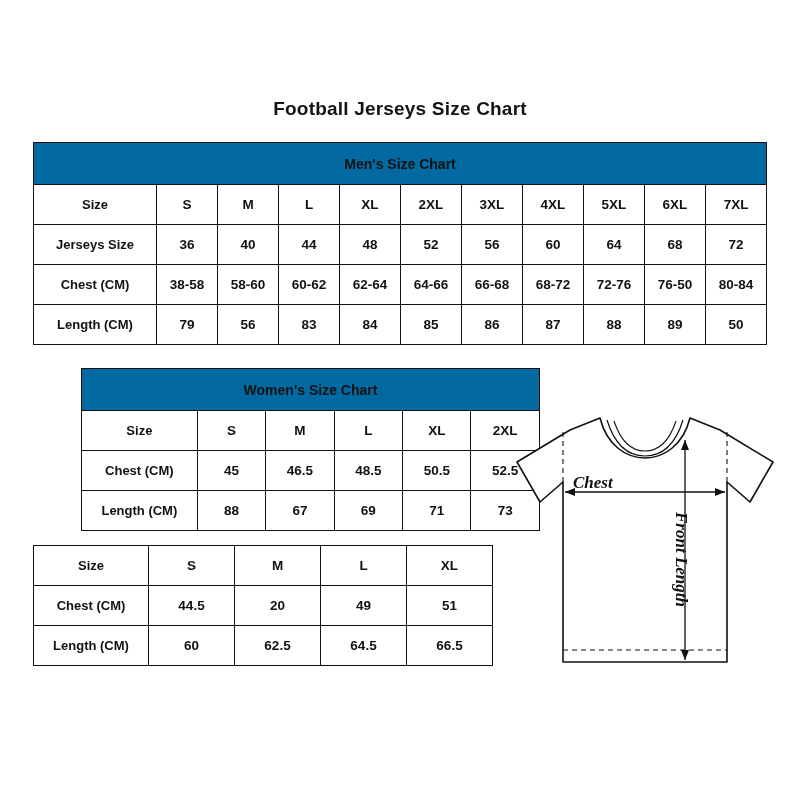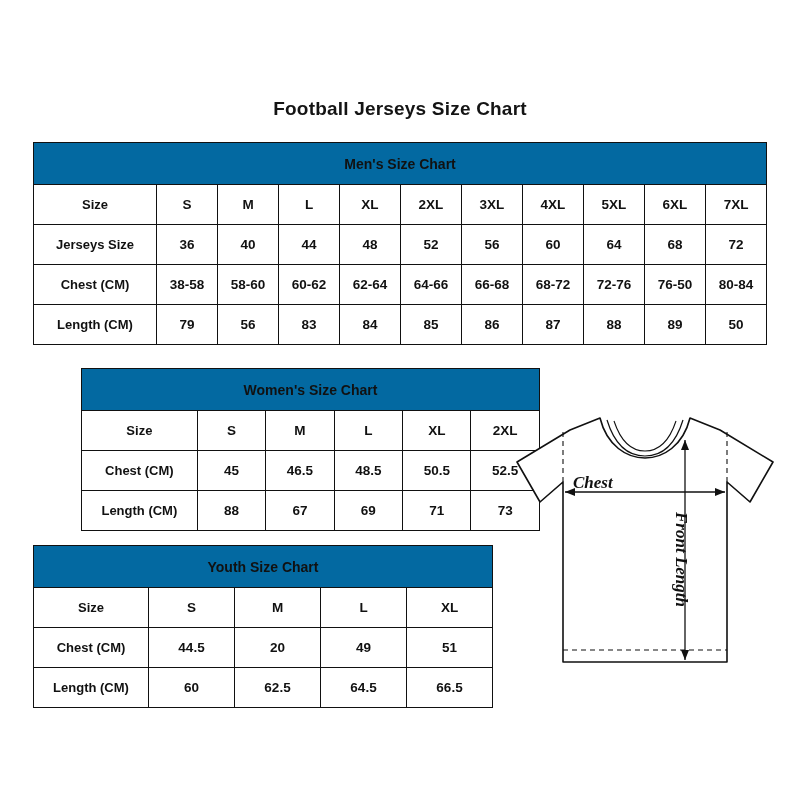--- a/index.html
+++ b/index.html
@@ -237,23 +237,20 @@
   <table class="sizechart" id="youth-table">
     <colgroup>
       <col class="label">
         <col class="val">
         <col class="val">
         <col class="val">
         <col class="val">
     </colgroup>
     <tbody>
       <tr>
-        <td class="caption-cell" colspan="5">Youth Size Chart</td>
-      </tr>
-      <tr>
         <td class="rowlabel">Size</td>
         <td>S</td>
         <td>M</td>
         <td>L</td>
         <td>XL</td>
       </tr>
       <tr>
         <td class="rowlabel">Chest (CM)</td>
         <td>44.5</td>
         <td>20</td>

